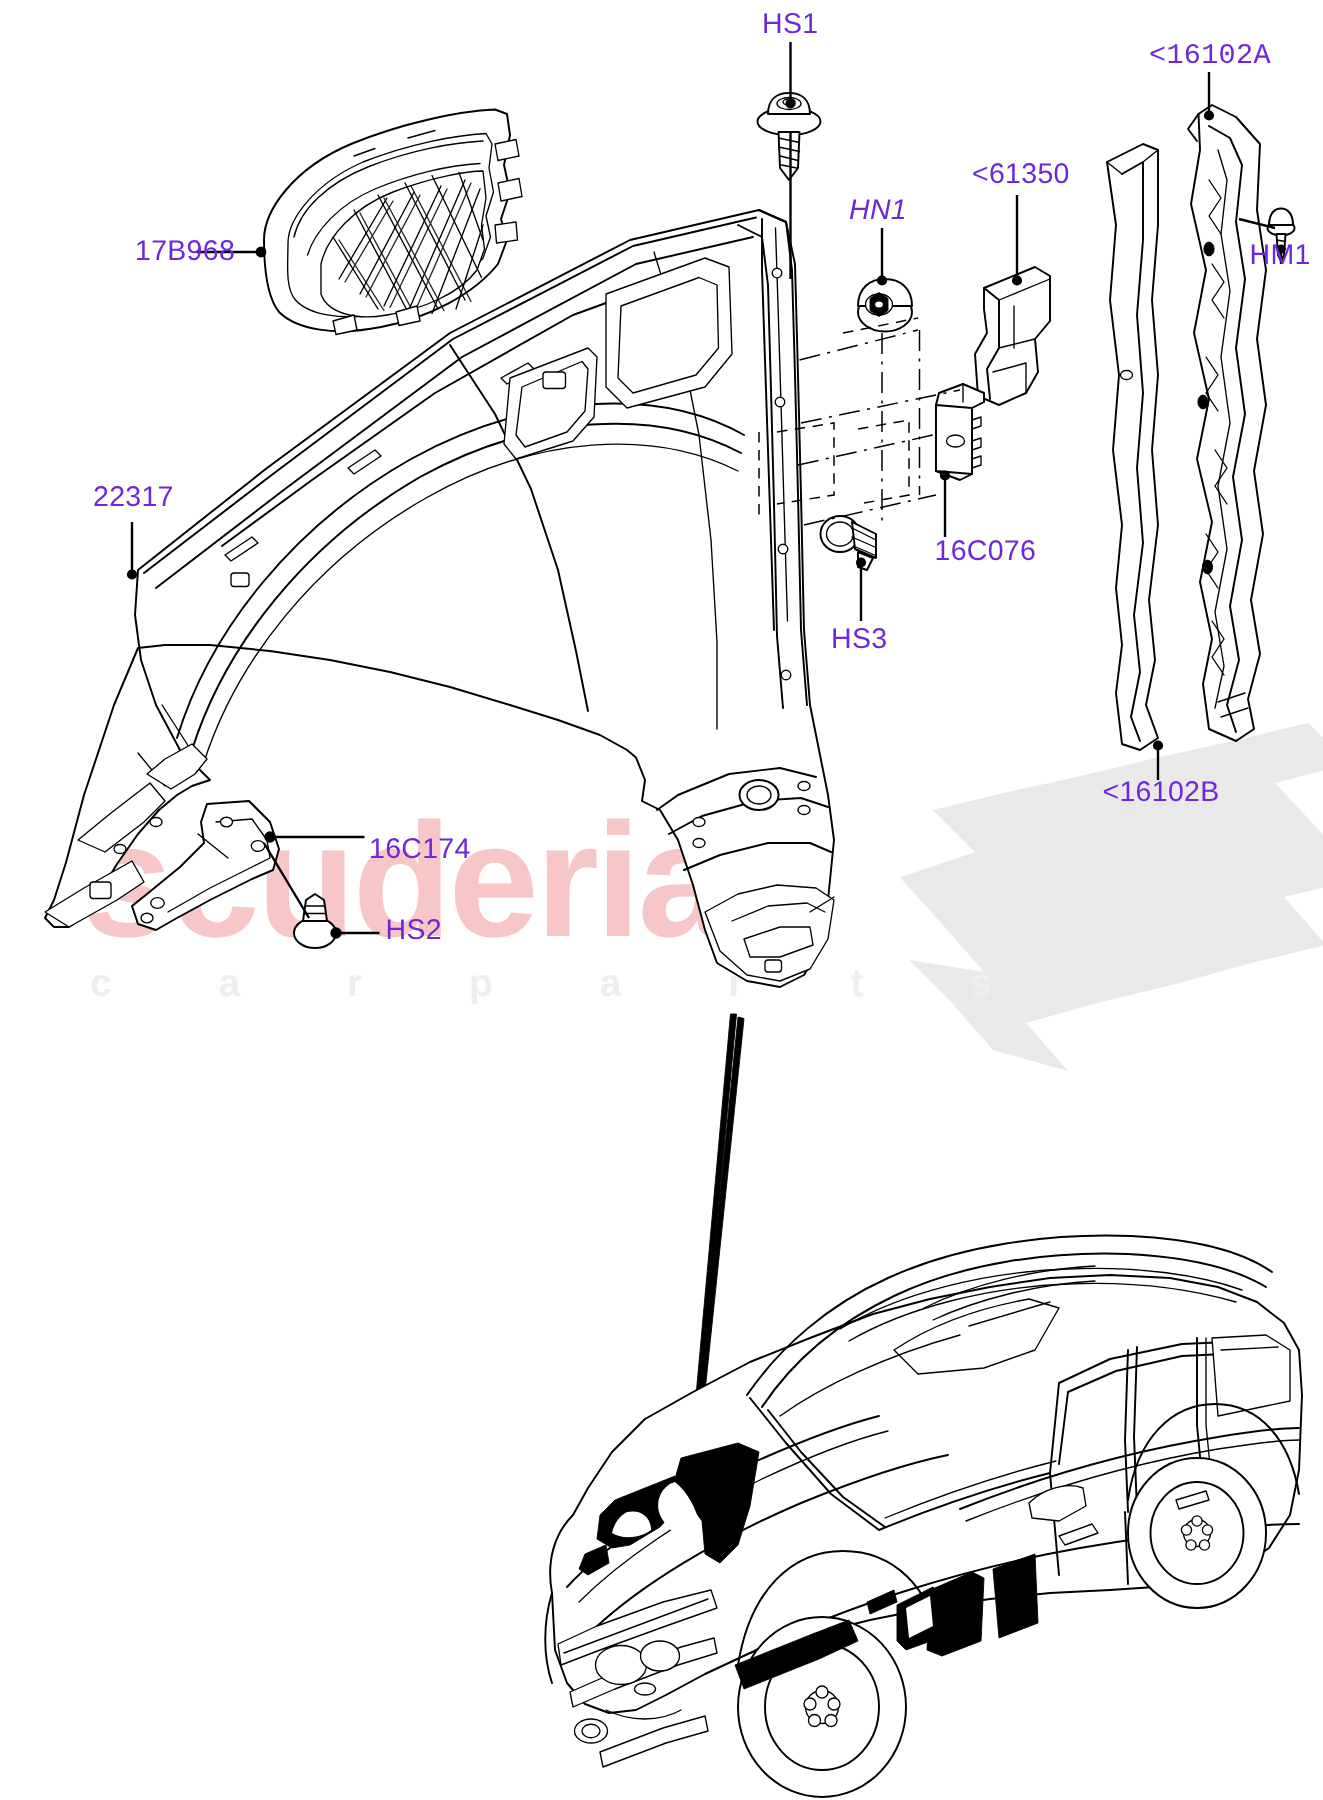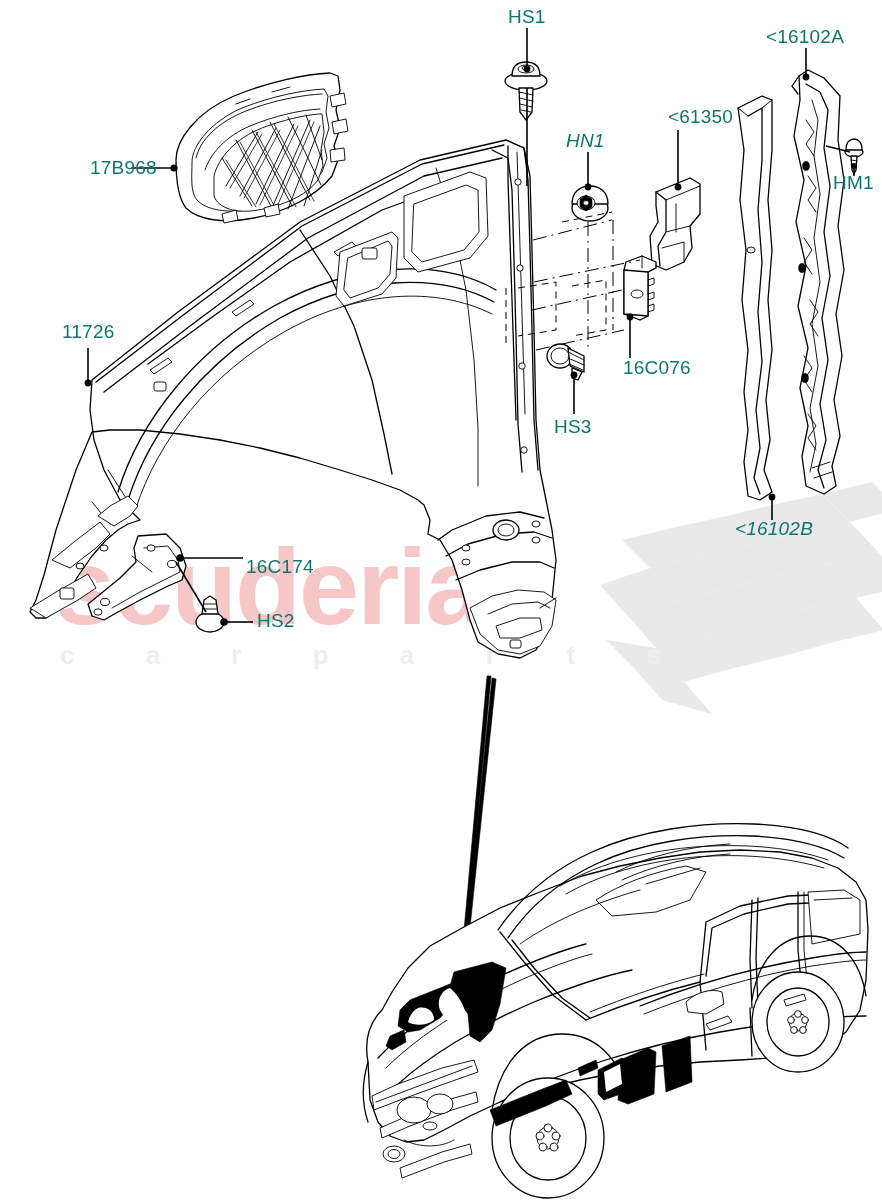--- a/index.html
+++ b/index.html
@@ -4,21 +4,21 @@
 <style>
   html,body{margin:0;padding:0;background:#ffffff;}
   body{
     width:882px;height:1200px;position:relative;overflow:hidden;
     font-family:"Liberation Sans", sans-serif;
     background:#ffffff;
   }
   #stage{position:absolute;left:0;top:0;width:882px;height:1200px;}
   .layer{position:absolute;left:0;top:0;width:882px;height:1200px;}
   .lbl{
-    position:absolute;color:#0f766e;font-size:19px;letter-spacing:.2px;
+    position:absolute;color:#6d28d9;font-size:19px;letter-spacing:.2px;
     white-space:nowrap;font-family:"Liberation Sans", sans-serif;
     -webkit-user-select:none;user-select:none;
   }
   
   .wm-main{
     position:absolute;left:55px;top:524px;
     font-size:108px;font-weight:700;color:#f7c6c6;
     font-family:"Liberation Sans", sans-serif;letter-spacing:-2px;
     -webkit-user-select:none;user-select:none;
   }
@@ -528,24 +528,24 @@
 
         <path class="fillk" d="M598,1070 L622,1058 L628,1064 L626,1092 L604,1100 L598,1094 Z"></path>
         <path fill="#fff" d="M604,1072 L620,1064 L622,1084 L606,1092 Z"></path>
         <path class="fillk" d="M578,1068 L596,1060 L598,1068 L580,1076 Z"></path>
       </g>
     </g>
   </svg>
 
   <div class="lbl" style="left:508px;top:6px;">HS1</div>
   <div class="lbl" style="left:566px;top:130px;font-style:italic;">HN1</div>
-  <div class="lbl" style="left:648px;top:106px;margin-left:20px;">&lt;61350</div>
-  <div class="lbl" style="left:766px;top:26px;">&lt;16102A</div>
-  <div class="lbl" style="left:833px;top:172px;">HM1</div>
+  <div class="lbl" style="left:648px;top:106px;">&lt;61350</div>
+  <div class="lbl" style="left:766px;top:26px;font-family:Liberation Mono, monospace;">&lt;16102A</div>
+  <div class="lbl" style="left:833px;top:160px;">HM1</div>
   <div class="lbl" style="left:58px;top:157px;margin-left:32px;">17B968</div>
-  <div class="lbl" style="left:62px;top:321px;">11726</div>
+  <div class="lbl" style="left:62px;top:321px;">22317</div>
   <div class="lbl" style="left:623px;top:357px;">16C076</div>
   <div class="lbl" style="left:554px;top:416px;text-align:center;">HS3</div>
-  <div class="lbl" style="left:735px;top:518px;font-style:italic;">&lt;16102B</div>
+  <div class="lbl" style="left:735px;top:518px;">&lt;16102B</div>
   <div class="lbl" style="left:246px;top:556px;">16C174</div>
   <div class="lbl" style="left:257px;top:610px;">HS2</div>
 
 </div>
 
 </body></html>

